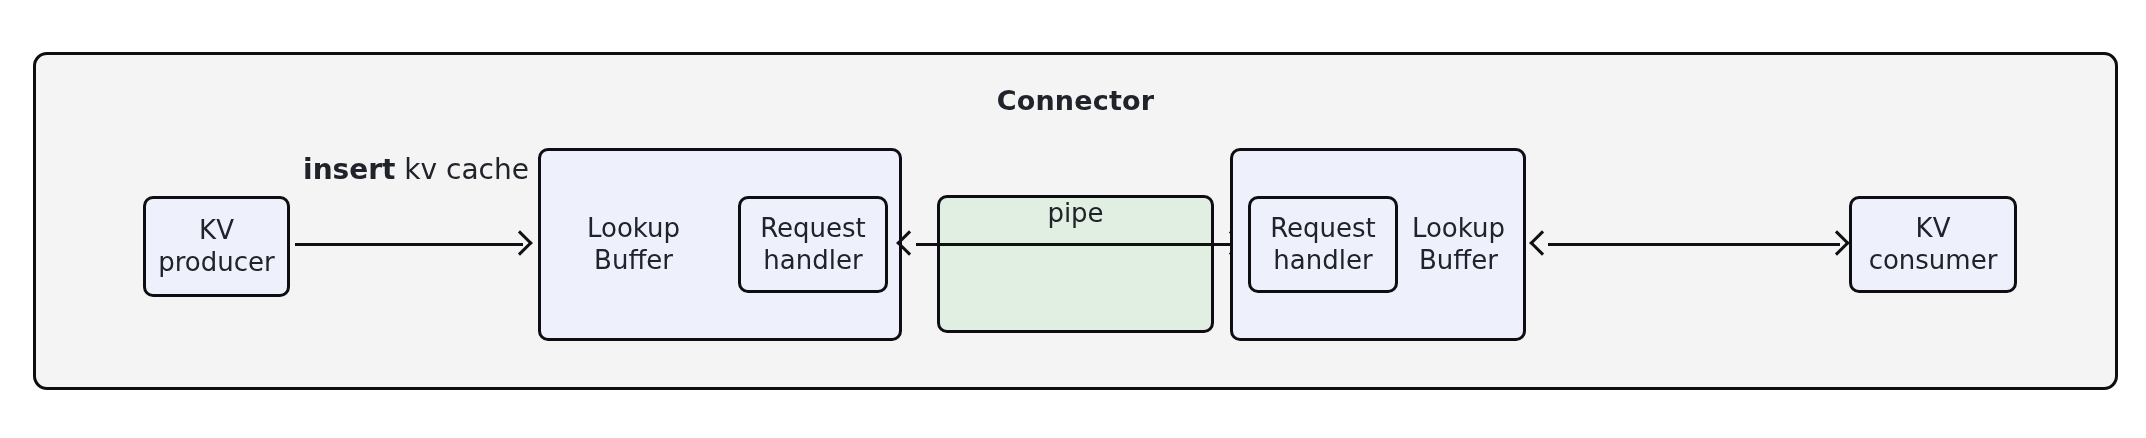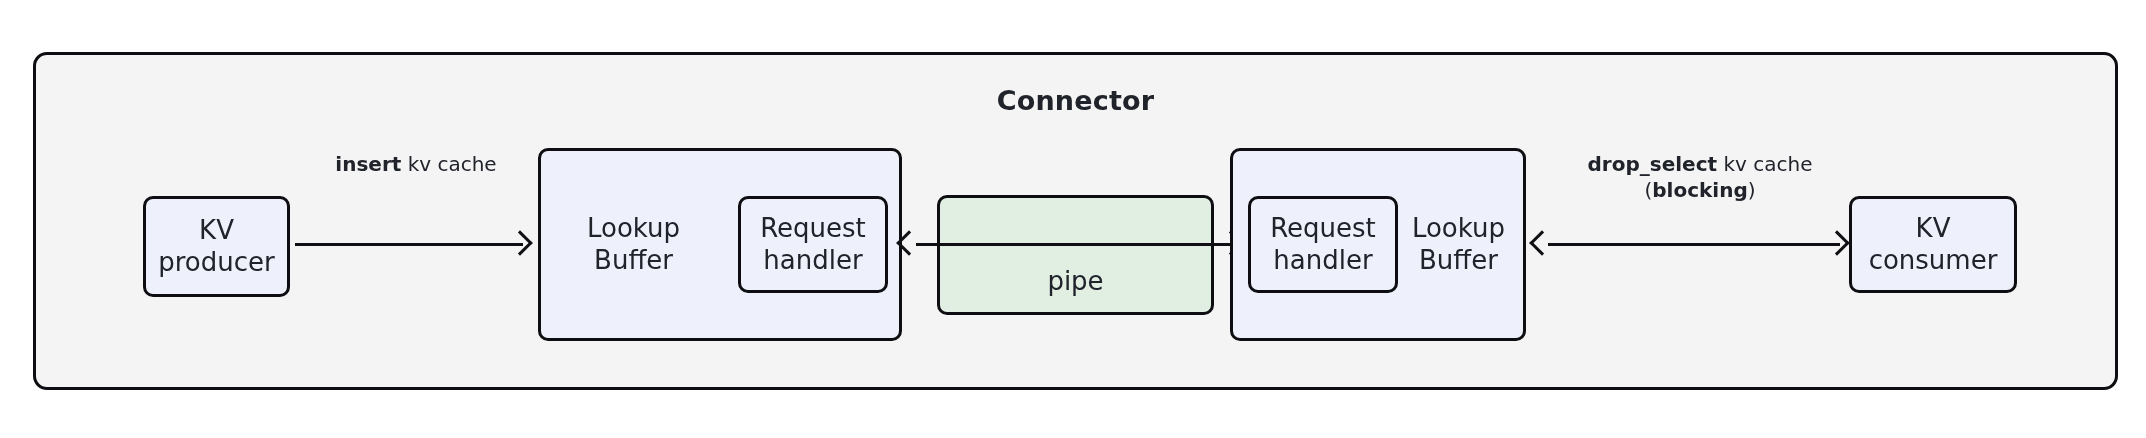--- a/index.html
+++ b/index.html
@@ -68,22 +68,22 @@
   }
   #lookup-buffer-left {
     left: 538px; top: 148px; width: 364px; height: 193px;
     align-items: center; justify-content: flex-start;
     padding-left: 46px;
   }
   #request-handler-left {
     left: 738px; top: 196px; width: 150px; height: 97px;
   }
   #pipe-node {
-    left: 937px; top: 195px; width: 277px; height: 120px;
-    align-items: flex-end; justify-content: center;
+    left: 937px; top: 195px; width: 277px; height: 138px;
+    align-items: flex-start; justify-content: center;
     padding-bottom: 14px;
   }
   #lookup-buffer-right {
     left: 1230px; top: 148px; width: 296px; height: 193px;
     align-items: center; justify-content: flex-end;
     padding-right: 18px;
   }
   #request-handler-right {
     left: 1248px; top: 196px; width: 150px; height: 97px;
   }
@@ -103,21 +103,21 @@
     width: 15px; height: 15px;
     border-top: 3px solid #101014;
     border-right: 3px solid #101014;
   }
   .chevron.right { transform: rotate(45deg); }
   .chevron.left  { transform: rotate(-135deg); }
 
   .edge-label {
     position: absolute;
     text-align: center;
-    font-size: 20px;
+    font-size: 28px;
     line-height: 1.28;
     color: #21232b;
     white-space: nowrap;
   }
   .edge-label b { font-weight: 700; }
 </style>
 </head>
 <body>
 
 <div id="canvas">
@@ -156,24 +156,20 @@
 
   <div class="node node-blue" id="lookup-buffer-right">
     <span class="node-label">Lookup
 Buffer</span>
   </div>
   <div class="node node-blue" id="request-handler-right">
     <span class="node-label">Request
 handler</span>
   </div>
 
-  <div class="edge-label" style="left:1540px; top:152px; width:320px;">
-    <div><b>drop_select</b><span> kv cache</span></div>
-    <div><span>(</span><b>blocking</b><span>)</span></div>
-  </div>
   <div class="arrow-line" style="left:1548px; top:243px; width:292px;"></div>
   <div class="chevron left" style="left:1533px; top:234px;"></div>
   <div class="chevron right" style="left:1828px; top:234px;"></div>
 
   <div class="node node-blue" id="kv-consumer">
     <span class="node-label">KV
 consumer</span>
   </div>
 
 </div>

